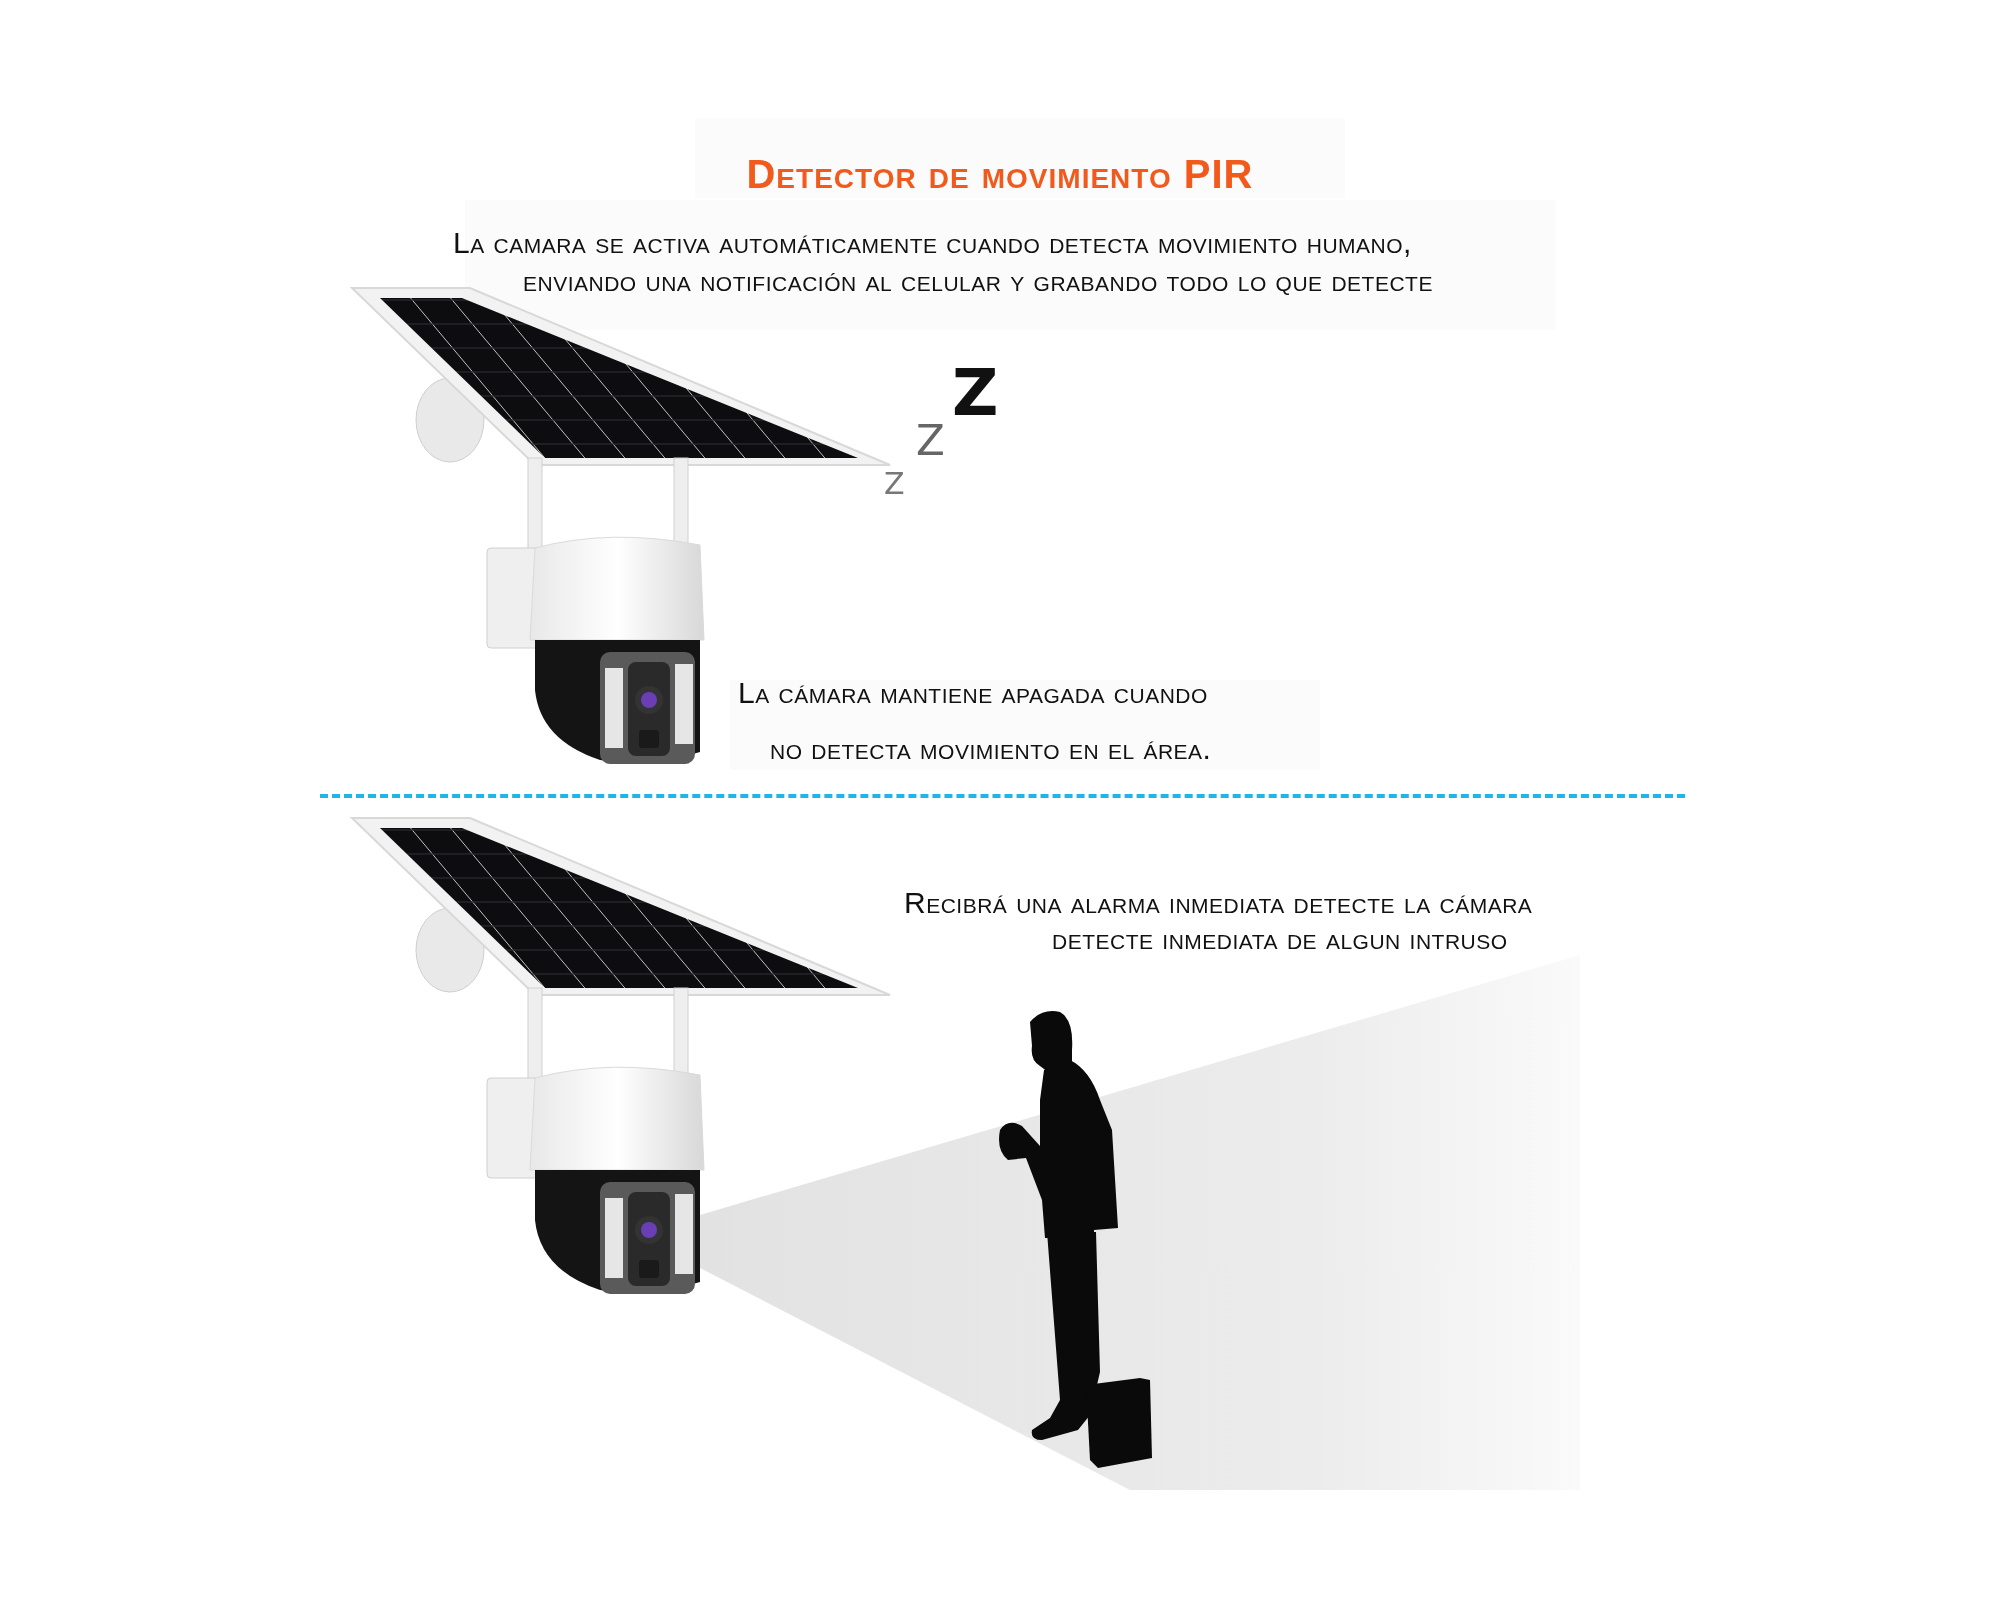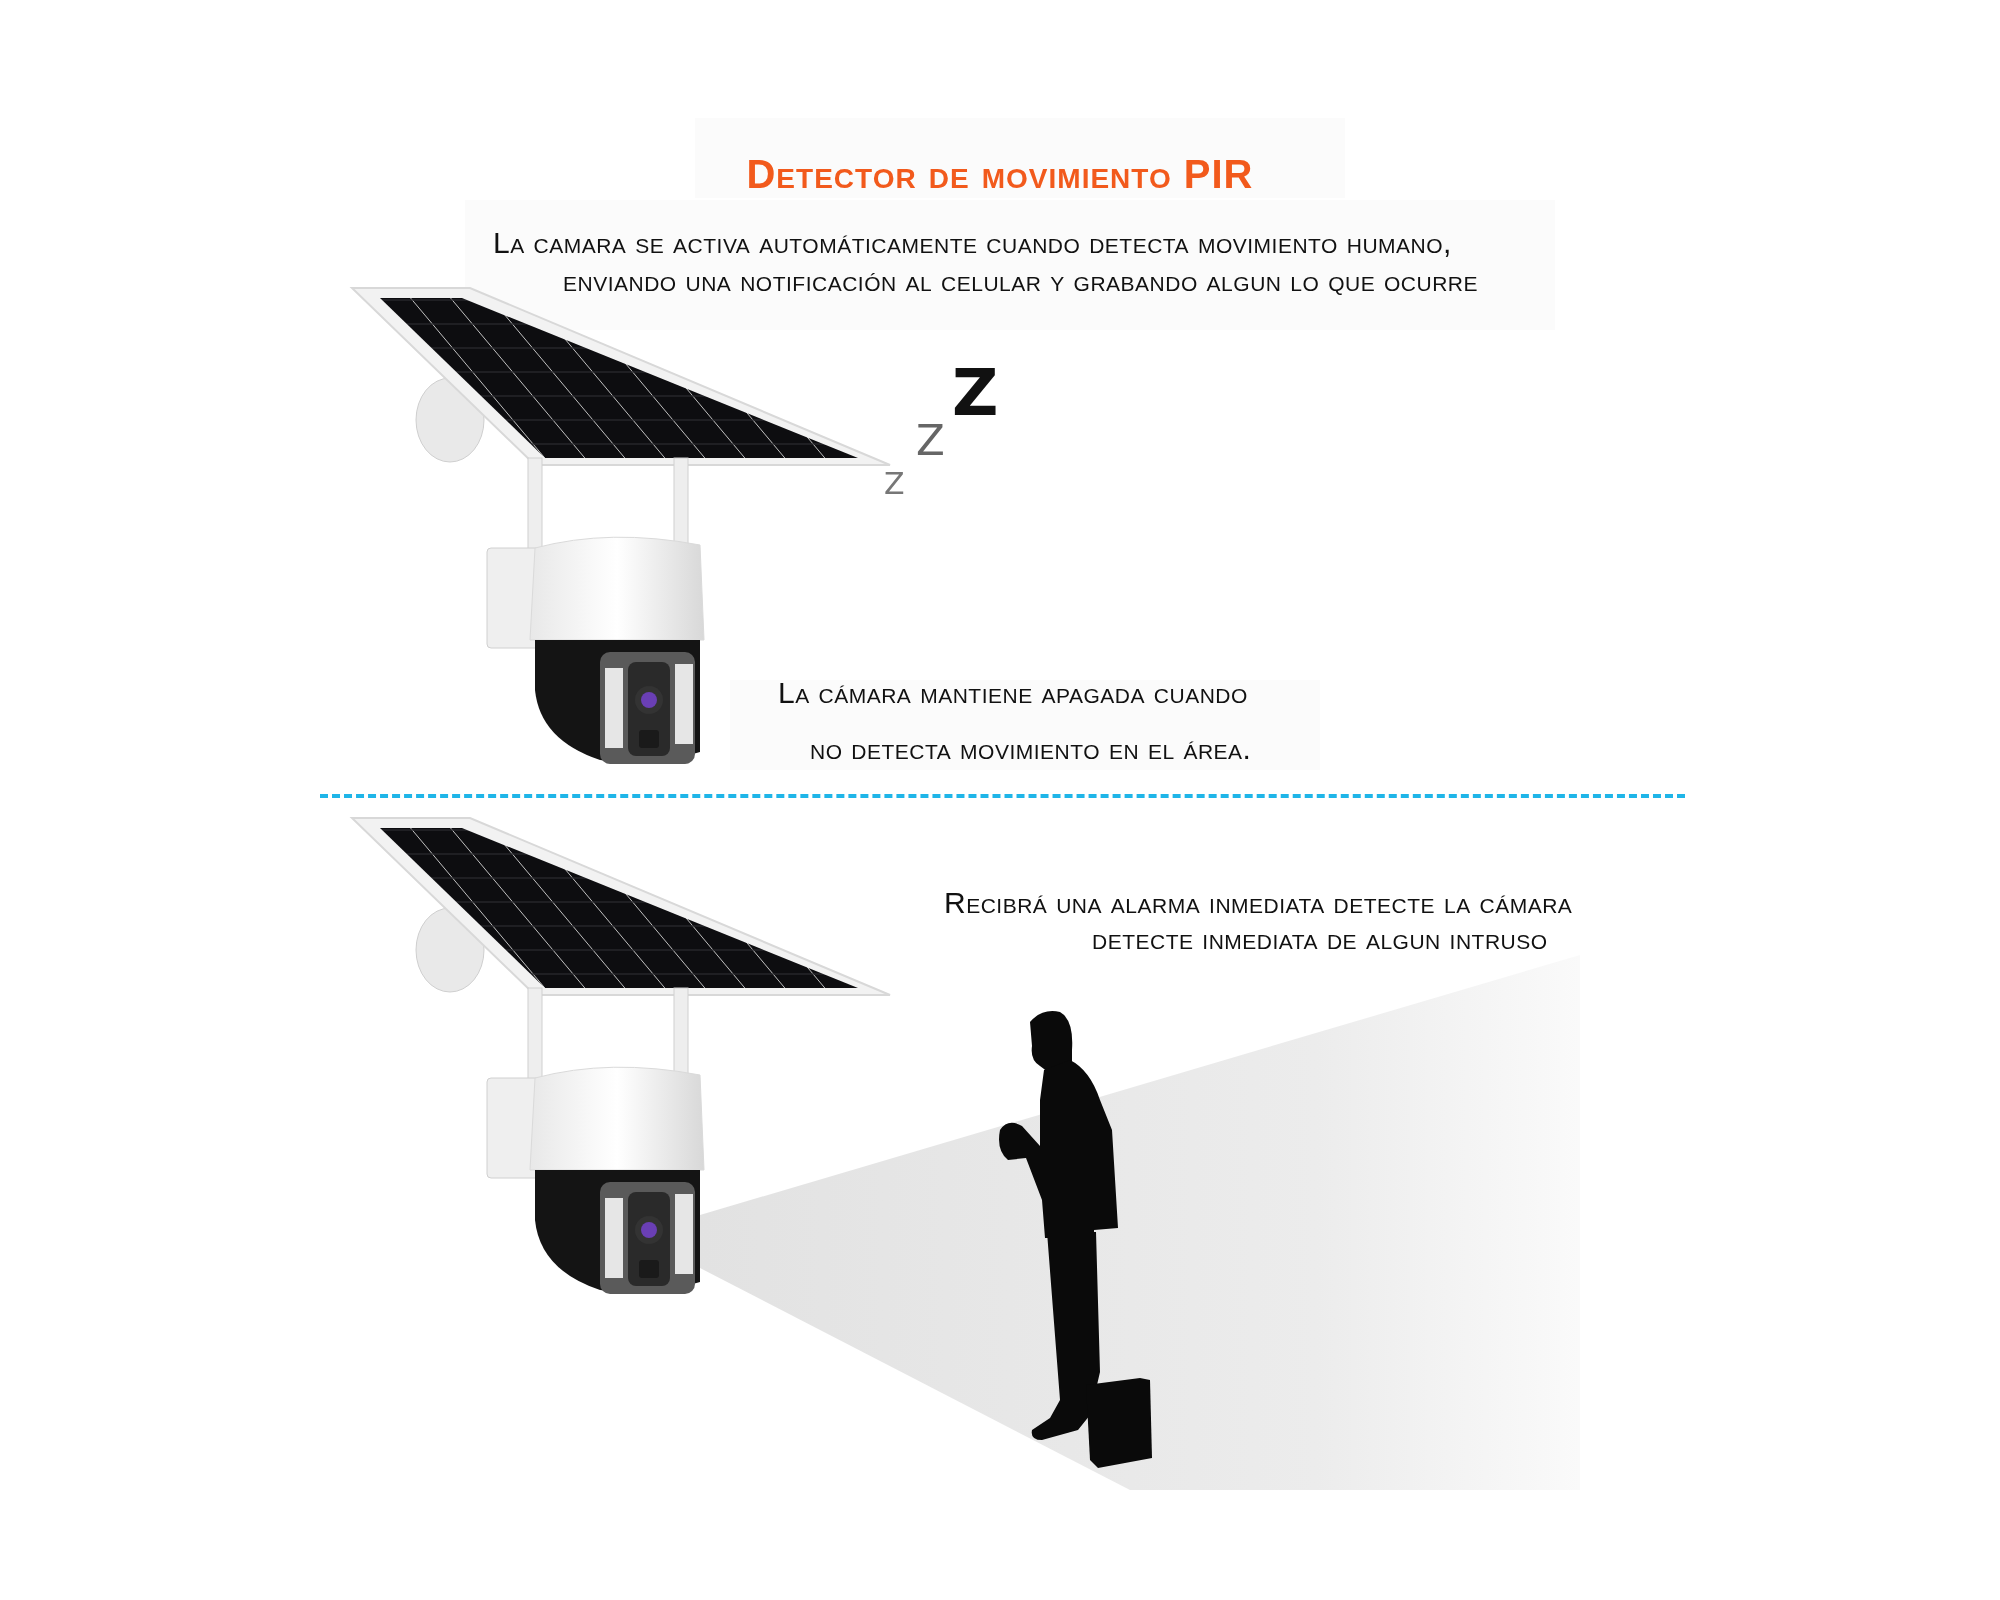--- a/index.html
+++ b/index.html
@@ -1,37 +1,37 @@
 <!DOCTYPE html>
 <html><head>
 <meta charset="utf-8">
 <style>
   html, body { margin:0; padding:0; }
   body { width:2000px; height:1600px; background:#ffffff; position:relative; overflow:hidden;
          font-family:"Liberation Sans", sans-serif; }
   .abs { position:absolute; }
   .title { left:0; width:2000px; top:152px; text-align:center; color:#F25A1C; font-weight:bold;
            font-size:40px; font-variant:small-caps; letter-spacing:1px; }
-  .sc { font-variant:small-caps; color:#111; font-size:30px; letter-spacing:0.5px; white-space:nowrap;margin-left:40px; }
+  .sc { font-variant:small-caps; color:#111; font-size:30px; letter-spacing:0.5px; white-space:nowrap; }
   .panel-bg { background:#fbfbfb; }
   .zz { color:#222; font-family:"DejaVu Sans", sans-serif; font-weight:normal; }
   .divider { left:320px; top:794px; width:1365px; height:0; border-top:4px dashed #1FB5E8; }
   svg { position:absolute; overflow:visible; }
 </style>
 </head>
 <body>
 
 <div class="abs panel-bg" style="left:695px;top:118px;width:650px;height:80px;"></div>
 <div class="abs panel-bg" style="left:465px;top:200px;width:1090px;height:130px;"></div>
 <div class="abs panel-bg" style="left:730px;top:680px;width:590px;height:90px;"></div>
 
 <div class="abs title">Detector de movimiento PIR</div>
 
 <div class="abs sc" style="left:453px;top:226px;">La camara se activa automáticamente cuando detecta movimiento humano,</div>
-<div class="abs sc" style="left:523px;top:264px;">enviando una notificación al celular y grabando algun lo que ocurre</div>
+<div class="abs sc" style="left:523px;top:264px;">enviando una notificación al celular y grabando todo lo que detecte</div>
 
 <div class="abs" style="left:0;top:0;">
   <svg width="2000" height="1600" style="left:0;top:0;">
     <defs>
       <linearGradient id="dome" x1="0" x2="1">
         <stop offset="0" stop-color="#e8e8e8"></stop>
           <stop offset="0.5" stop-color="#ffffff"></stop>
           <stop offset="1" stop-color="#d8d8d8"></stop>
       </linearGradient>
       <pattern id="cells" width="40" height="24" patternUnits="userSpaceOnUse" patternTransform="skewX(40)">

